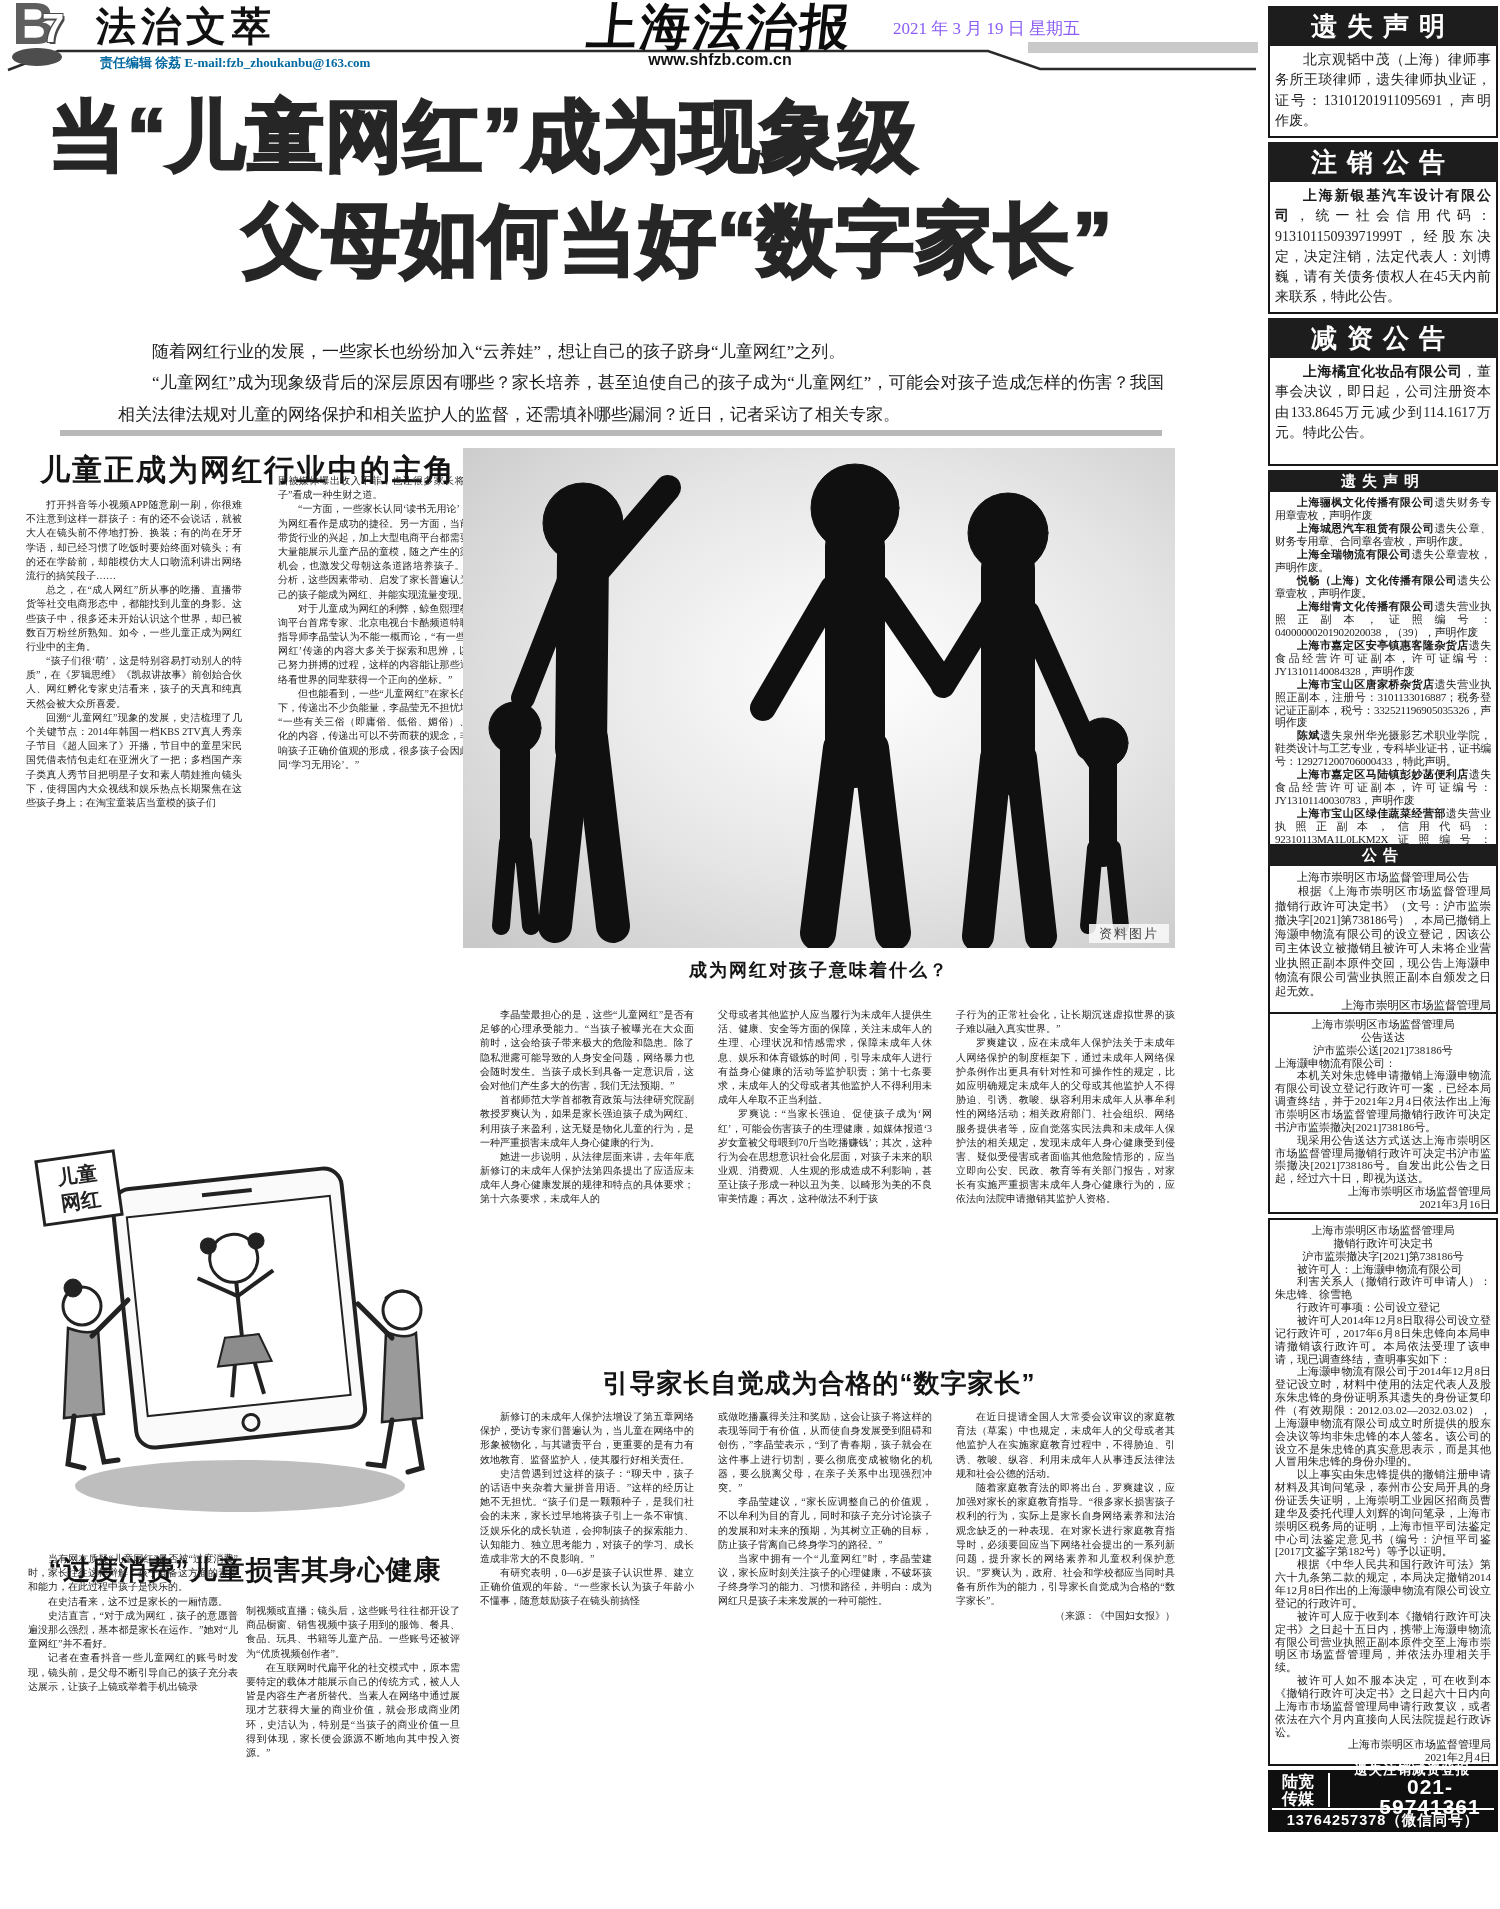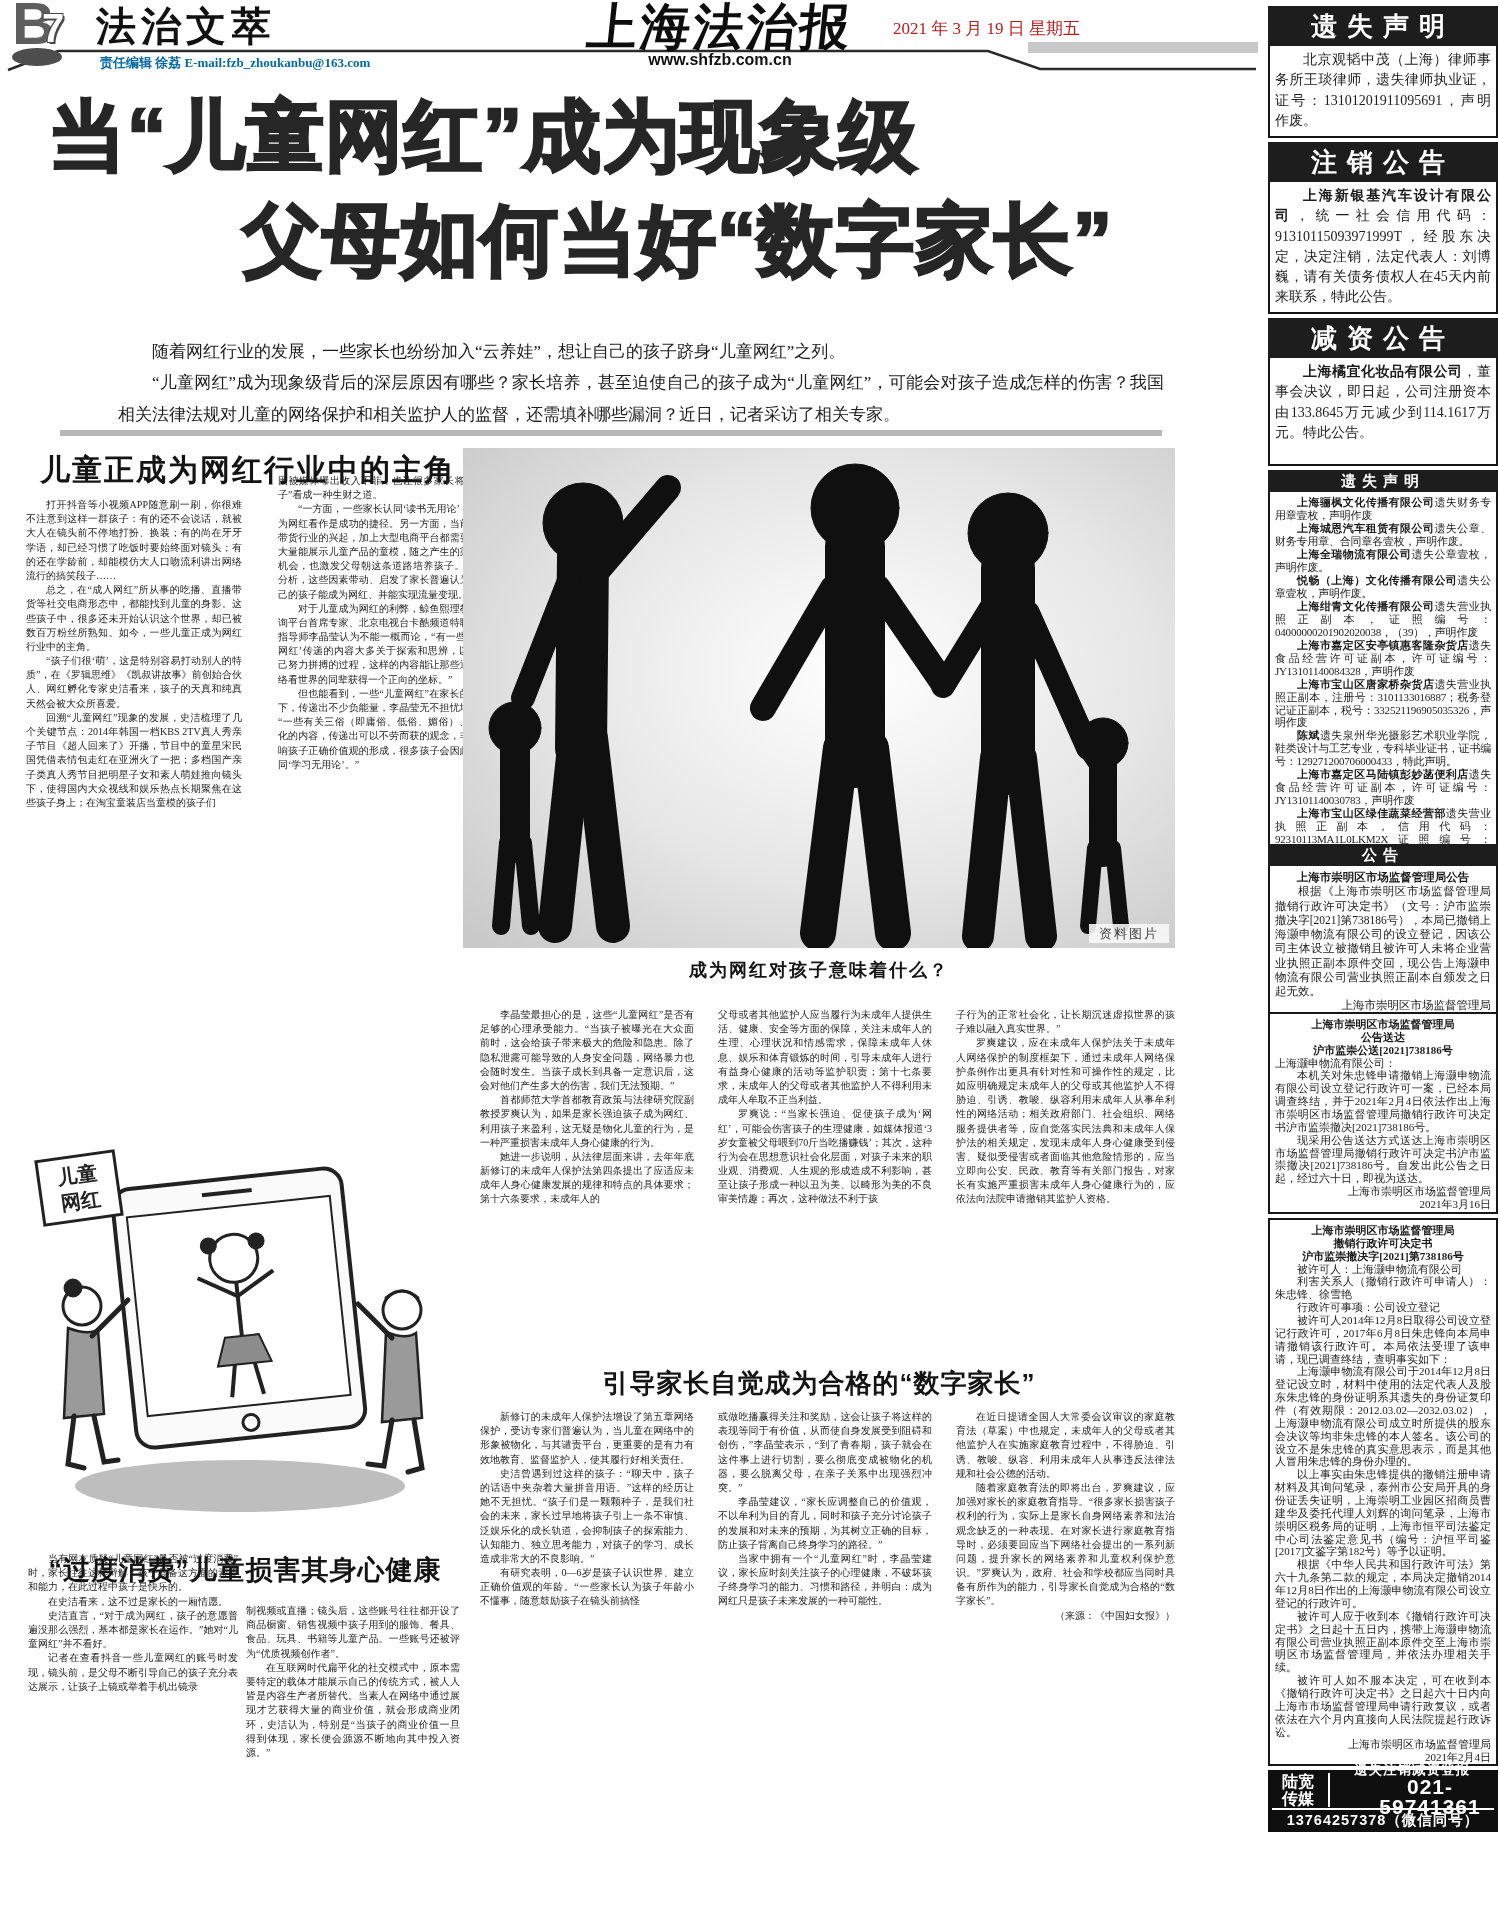--- a/index.html
+++ b/index.html
@@ -13,21 +13,21 @@
   .b7 .seven{position:absolute;left:30px;top:6px;font:900 40px/1 "Liberation Sans",sans-serif;color:#fff;
              text-shadow:2px 2px 0 #4a4a4a,-1px -1px 0 #4a4a4a,1px -1px 0 #4a4a4a,-1px 1px 0 #4a4a4a;}
   .b7 .ball{position:absolute;left:0;top:46px;width:50px;height:18px;background:#4d4d4d;border-radius:50%;}
   .section-name{position:absolute;left:96px;top:6px;font:900 40px/1 "Liberation Sans",sans-serif;
                 letter-spacing:5px;color:#111;}
   .editor-line{position:absolute;left:100px;top:56px;font:bold 13px/1 "Liberation Serif",serif;color:#0369a1;}
   .masthead{position:absolute;left:552px;top:0;width:336px;text-align:center;
             font:900 50px/1.1 "Liberation Serif",serif;letter-spacing:3px;transform:skewX(-6deg);color:#0d0d0d;}
   .website{position:absolute;left:552px;top:52px;width:336px;text-align:center;
            font:bold 16px/1 "Liberation Sans",sans-serif;color:#111;}
-  .date{position:absolute;left:893px;top:20px;font:17px/1 "Liberation Serif",serif;color:#b91c1c;}
+  .date{position:absolute;left:893px;top:20px;font:17px/1 "Liberation Serif",serif;color:#8b5cf6;}
   .graybar{position:absolute;left:1028px;top:42px;width:230px;height:11px;background:#c9c9c9;}
   
   .headline{position:absolute;left:48px;top:92px;width:1120px;color:#262626;
             font-family:"Liberation Sans","DejaVu Sans",sans-serif;font-weight:900;}
   .headline .l1,.headline .l2{font-size:78px;line-height:1.15;letter-spacing:1px;
             -webkit-text-stroke:2.5px #262626;white-space:nowrap;}
   .headline .l2{margin-left:195px;margin-top:14px;}
   
   .intro{position:absolute;left:118px;top:336px;width:1046px;font-size:17px;line-height:1.85;text-align:justify;}
   .intro p{margin:0;text-indent:2em;}
@@ -48,21 +48,21 @@
   
   .aside{position:absolute;left:1268px;top:6px;width:230px;height:1896px;}
   .clbox{position:absolute;left:0;width:230px;box-sizing:border-box;}
   .cl-h{background:#1d1d1d;color:#fff;text-align:center;
         font:bold 26px/40px "Liberation Sans",sans-serif;letter-spacing:10px;}
   .cl-h.small{font:bold 15px/22px "Liberation Sans",sans-serif;letter-spacing:6px;}
   .cl-b{border:2px solid #161616;border-top:none;padding:4px 5px;box-sizing:border-box;
         font-size:14px;line-height:1.45;text-align:justify;overflow:hidden;}
   .cl-b p{margin:0;text-indent:2em;}
   .cl-b p.n{text-indent:0;} .cl-b p.r{text-align:right;text-indent:0;}
-  .cl-b p.c{text-align:center;text-indent:0;font-weight:bold;}
+  .cl-b p.c{text-align:center;text-indent:0;font-weight:normal;}
   .cl-b.dense{font-size:11px;line-height:1.18;letter-spacing:-.2px;}
   .cl-b.dense2{font-size:11.5px;line-height:1.24;}
   .cl-b.doc{border-top:2px solid #161616;font-size:11px;line-height:1.17;}
   
   .adbox{position:absolute;left:0;top:1764px;width:230px;background:#0f0f0f;color:#fff;box-sizing:border-box;padding:2px 4px;}
   .ad-top{display:flex;align-items:center;height:36px;border-bottom:2px solid #fff;}
   .ad-name{width:52px;font:bold 16px/17px "Liberation Sans",sans-serif;text-align:center;border-right:2px solid #fff;padding-right:4px;}
   .ad-right{flex:1;text-align:center;}
   .ad-service{font:bold 13.5px/14px "Liberation Sans",sans-serif;letter-spacing:1px;}
   .ad-phone{font:bold 21px/20px "Liberation Sans",sans-serif;letter-spacing:1px;padding-left:36px;}

